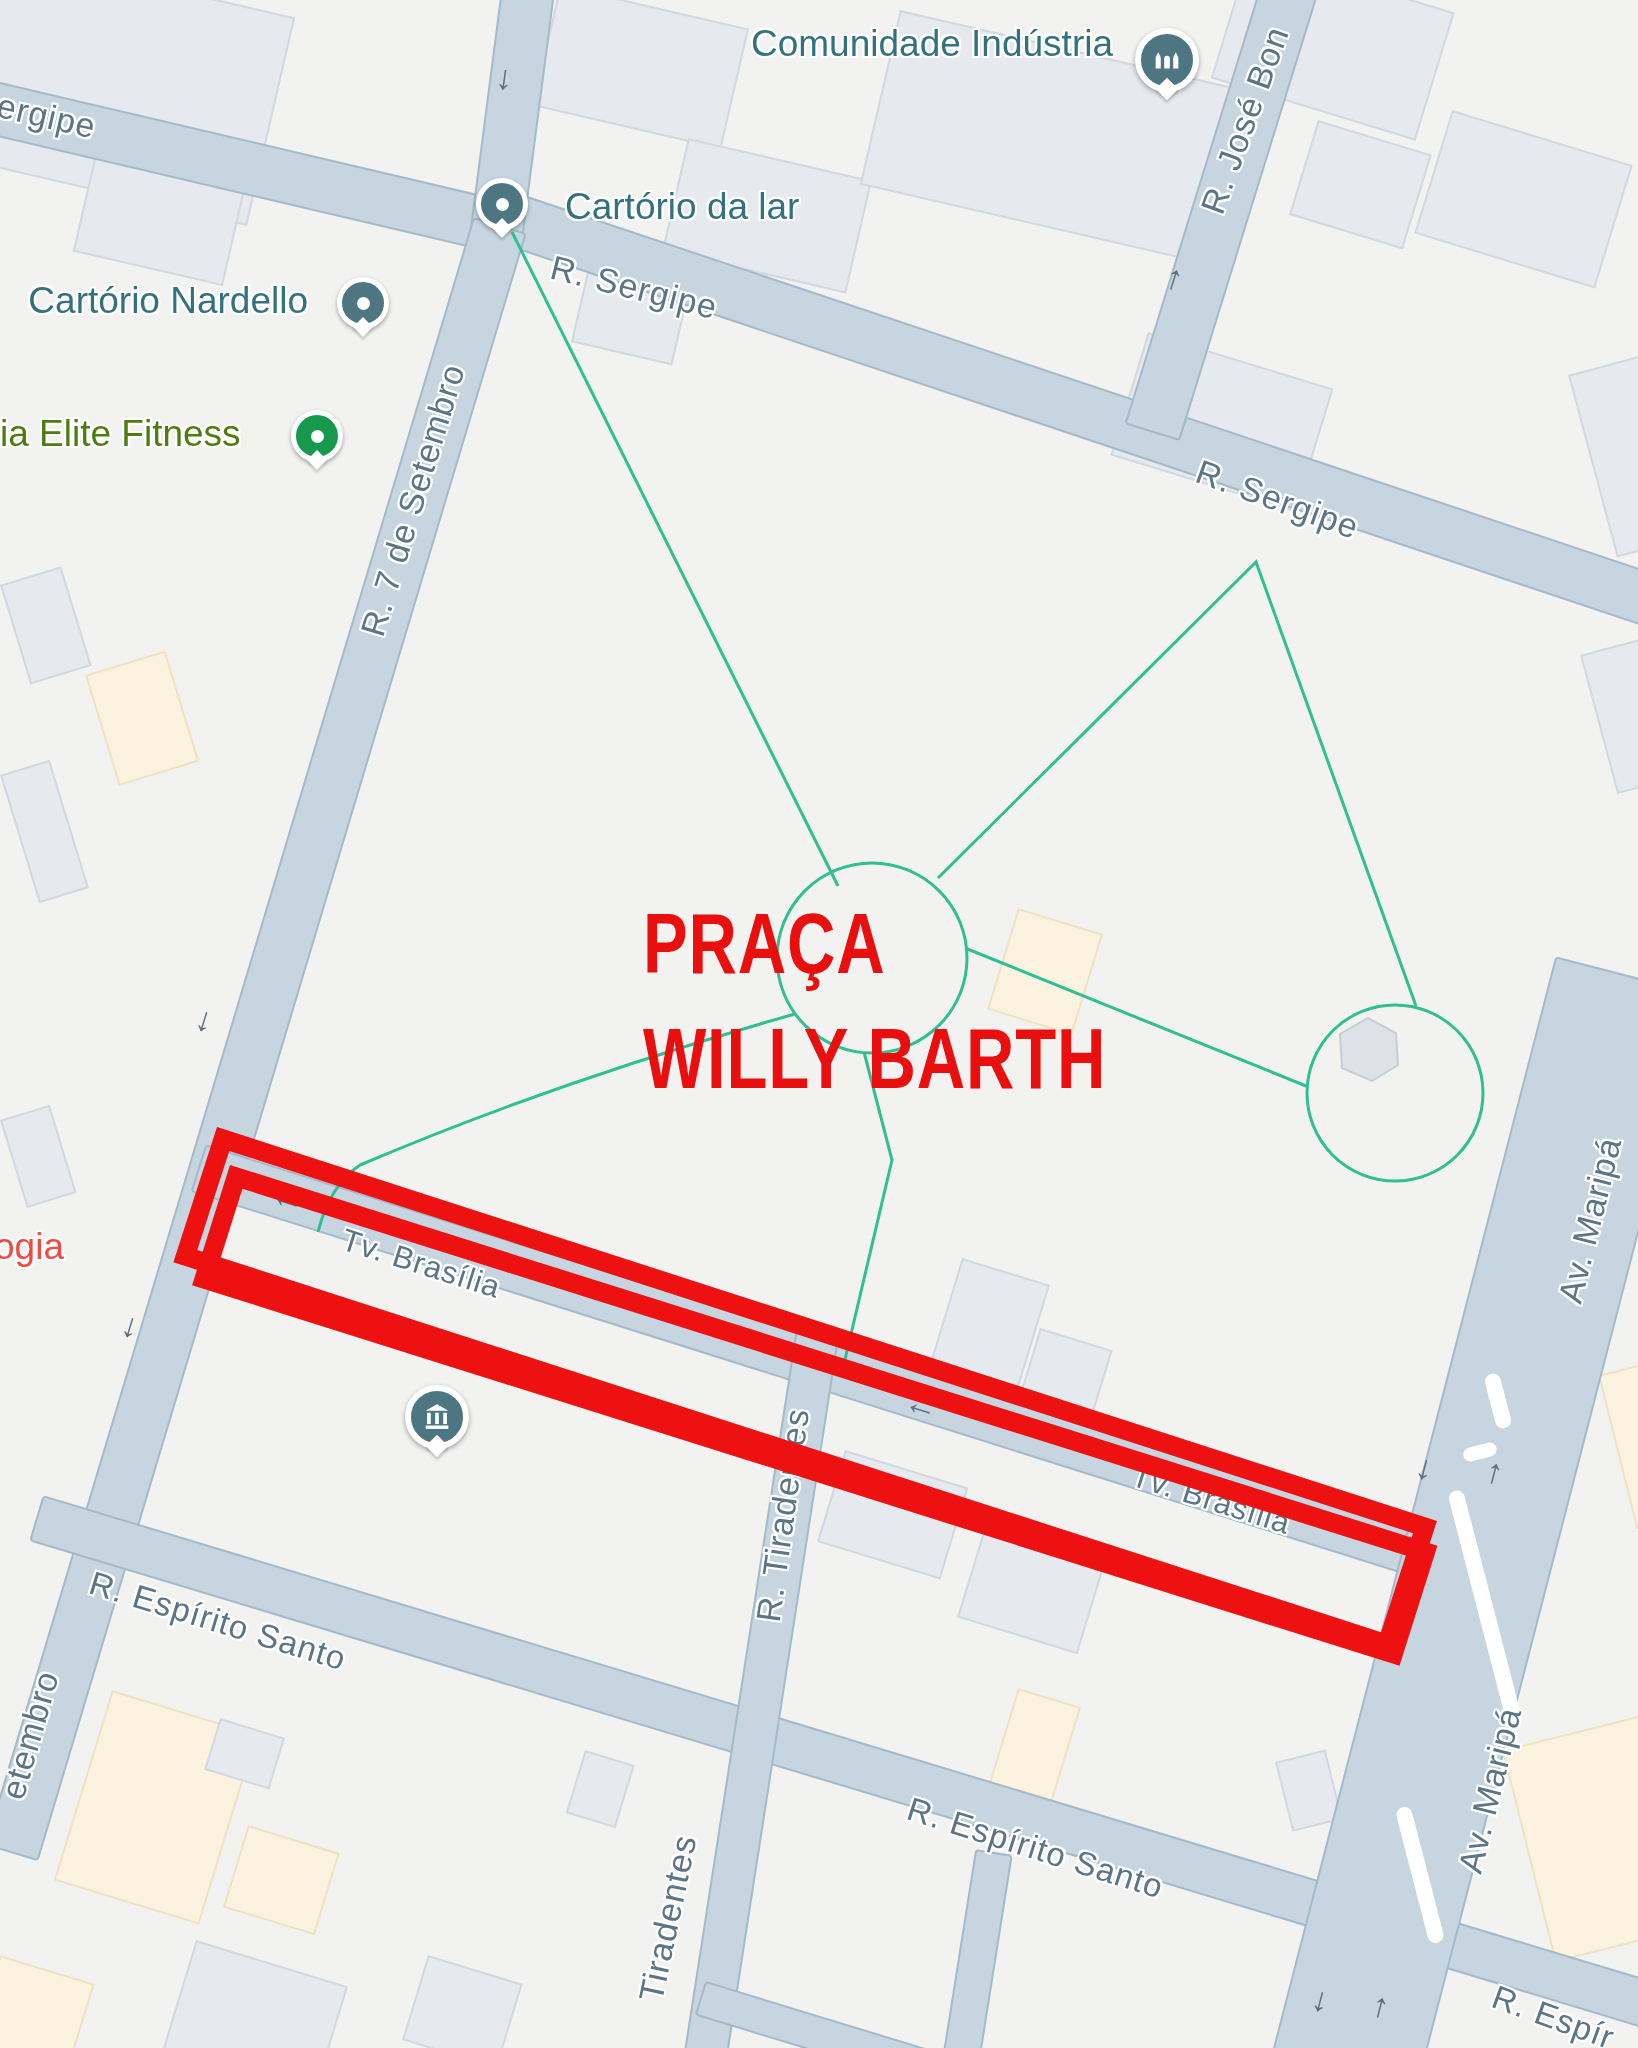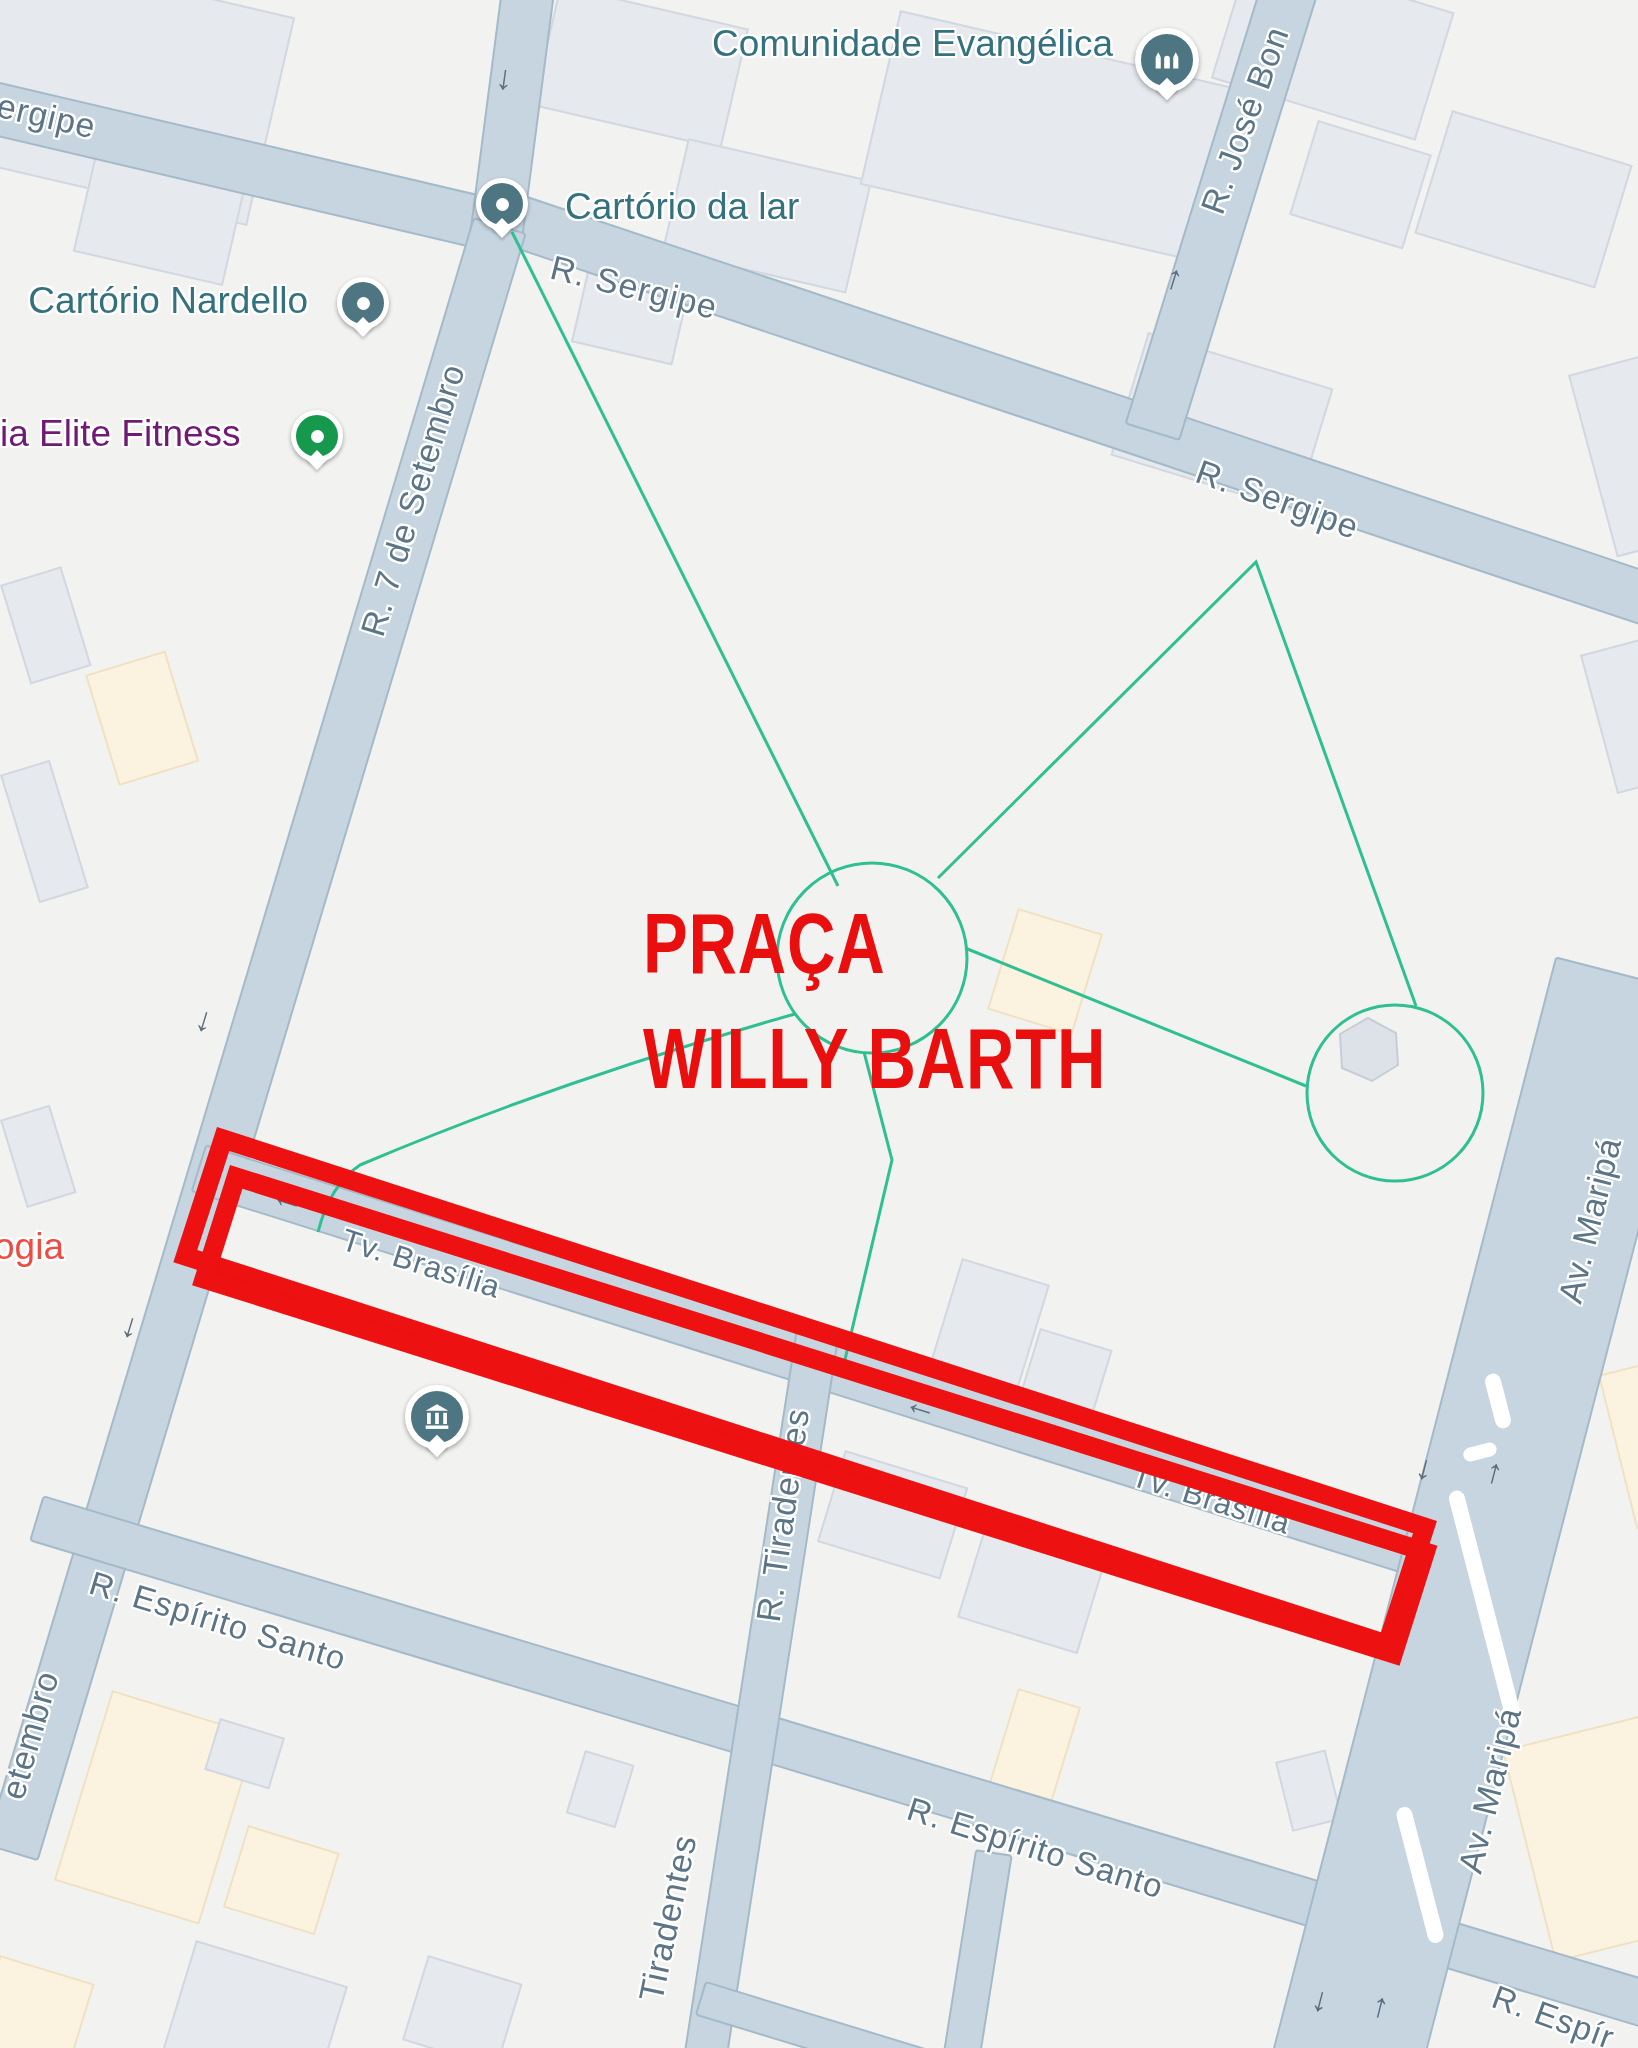--- a/index.html
+++ b/index.html
@@ -19,21 +19,21 @@
   .slabel{position:absolute;color:#5b7486;font-weight:500;letter-spacing:1px;
           white-space:nowrap;z-index:5;font-size:33px;
           text-shadow:-2px 0 #fff,2px 0 #fff,0 -2px #fff,0 2px #fff,
                       -2px -2px #fff,2px 2px #fff,-2px 2px #fff,2px -2px #fff;}
   
   .arrow{position:absolute;color:#5d6e7c;font-size:34px;font-weight:bold;z-index:5;}
   
   .poilabel{position:absolute;font-size:37px;font-weight:500;white-space:nowrap;z-index:6;
             text-shadow:-2px 0 #fff,2px 0 #fff,0 -2px #fff,0 2px #fff,
                         -2px -2px #fff,2px 2px #fff,-2px 2px #fff,2px -2px #fff;}
-  .teal{color:#33717f;} .green{color:#701a75;} .redpoi{color:#ef4b40;}
+  .teal{color:#33717f;} .green{color:#4d7c0f;} .redpoi{color:#ef4b40;}
   
   .pin{position:absolute;z-index:7;}
   .pin .disc{width:42px;height:42px;border-radius:50%;background:#4e7582;
              border:5px solid #fff;box-shadow:0 2px 4px rgba(0,0,0,.35);position:relative;}
   .pin .disc::after{content:"";position:absolute;left:50%;top:50%;width:13px;height:13px;
              margin:-6.5px 0 0 -6.5px;border-radius:50%;background:#fff;}
   .pin .tail{width:14px;height:14px;background:#fff;margin:-9px auto 0;
              transform:rotate(45deg);box-shadow:2px 2px 3px rgba(0,0,0,.2);}
   .pin.greenpin .disc{background:#16994d;}
   .bigpin{position:absolute;z-index:7;}
@@ -179,21 +179,21 @@
           <rect x="16.4" y="9" width="2.6" height="8"></rect>
           <rect x="4" y="18" width="16" height="2.4"></rect>
         </g>
       </svg>
     </div>
       <div class="tail"></div>
   </div>
 
   <div class="poilabel teal" style="left:565px;top:186px;">Cartório da lar</div>
   <div class="poilabel teal" style="left:655px;top:16px;width:458px;text-align:right;line-height:56px;">
-    <div>Comunidade Evangélica</div>
+    <div>Comunidade Indústria</div>
   </div>
   <div class="poilabel teal" style="left:0px;top:280px;width:308px;text-align:right;">Cartório Nardello</div>
   <div class="poilabel green" style="left:0px;top:413px;">ia Elite Fitness</div>
   <div class="poilabel redpoi" style="left:-6px;top:1226px;">ogia</div>
 
   <div class="redrect" style="left:217px;top:1127px;width:1244px;height:104px;transform:rotate(17.9deg);"></div>
   <div class="redrect" style="left:230px;top:1165px;width:1228px;height:88px;transform:rotate(17.5deg);"></div>
   <div id="praca">
     <div>PRAÇA</div>
     <div>WILLY BARTH</div>

